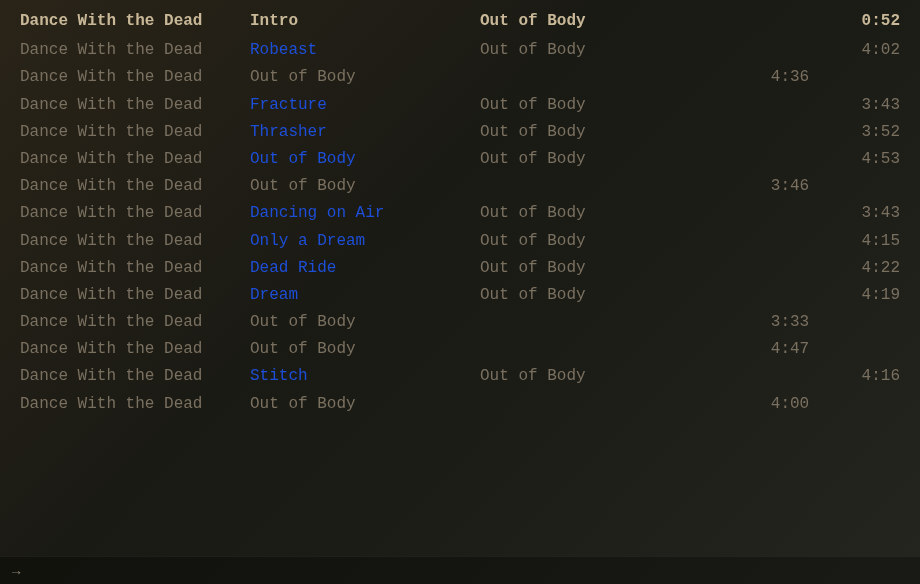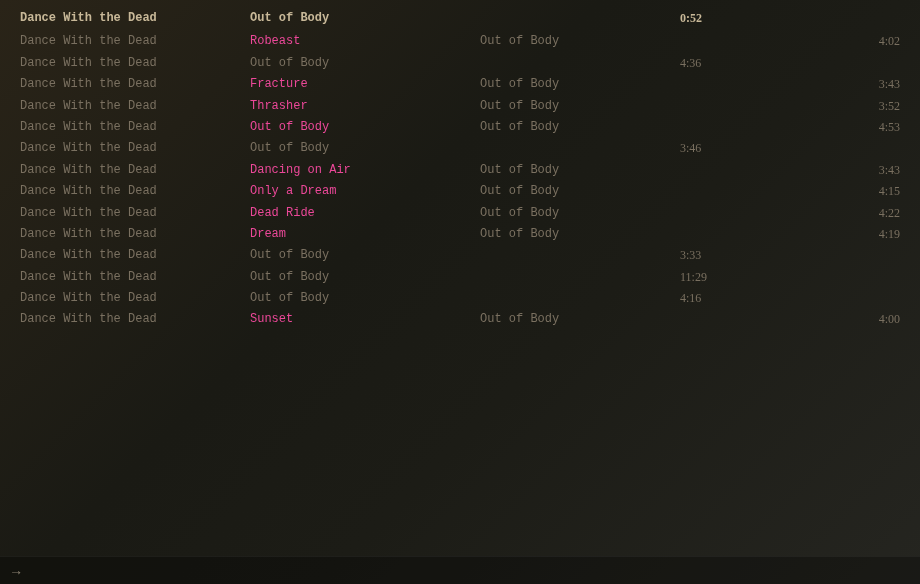--- a/index.html
+++ b/index.html
@@ -20,35 +20,35 @@
 
     .track-list {
       padding: 8px 0;
       width: 100%;
     }
 
     .track-row {
       display: grid;
       grid-template-columns: 230px 230px 200px 1fr auto;
       padding: 2px 20px 2px 20px;
-      font-size: 12px;
+      font-size: 16px;
       line-height: 1.45;
       cursor: default;
     }
 
     .track-row.header {
       color: #b8a88a;
       font-weight: bold;
       margin-bottom: 2px;
     }
 
     .col-artist { color: #7a7060; }
-    .col-title { color: #ec4899; }
+    .col-title { color: #1d4ed8; }
     .col-album { color: #7a7060; }
-    .col-duration { text-align: left; color: #7a7060; font-family: Liberation Serif, serif; }
+    .col-duration { text-align: center; color: #7a7060; }
 
     .header .col-artist { color: #c8b898; }
     .header .col-title { color: #c8b898; }
     .header .col-album { color: #c8b898; }
     .header .col-duration { color: #c8b898; }
 
     .bottom-bar {
       position: absolute;
       bottom: 0;
       left: 0;
@@ -66,20 +66,21 @@
       font-size: 14px;
     }
   </style>
 </head>
 <body>
 
 <div class="track-list">
 
   <div class="track-row header">
     <span class="col-artist">Dance With the Dead</span>
+    <span class="col-title">Intro</span>
     <span class="col-album">Out of Body</span>
     <span></span>
     <span class="col-duration">0:52</span>
   </div>
 
 <div class="track-row">
       <span class="col-artist">Dance With the Dead</span>
       <span class="col-title">Robeast</span>
       <span class="col-album">Out of Body</span>
       <span></span>
@@ -149,31 +150,31 @@
     <div class="track-row">
       <span class="col-artist">Dance With the Dead</span>
       <span class="col-album">Out of Body</span>
       <span></span>
       <span class="col-duration">3:33</span>
     </div>
     <div class="track-row">
       <span class="col-artist">Dance With the Dead</span>
       <span class="col-album">Out of Body</span>
       <span></span>
-      <span class="col-duration">11:29</span>
+      <span class="col-duration">4:47</span>
     </div>
     <div class="track-row">
       <span class="col-artist">Dance With the Dead</span>
+      <span class="col-title">Stitch</span>
       <span class="col-album">Out of Body</span>
       <span></span>
       <span class="col-duration">4:16</span>
     </div>
     <div class="track-row">
       <span class="col-artist">Dance With the Dead</span>
-      <span class="col-title">Sunset</span>
       <span class="col-album">Out of Body</span>
       <span></span>
       <span class="col-duration">4:00</span>
     </div>
   </div>
 
 <div class="bottom-bar">
   <span class="arrow-icon">→</span>
 </div>
 

